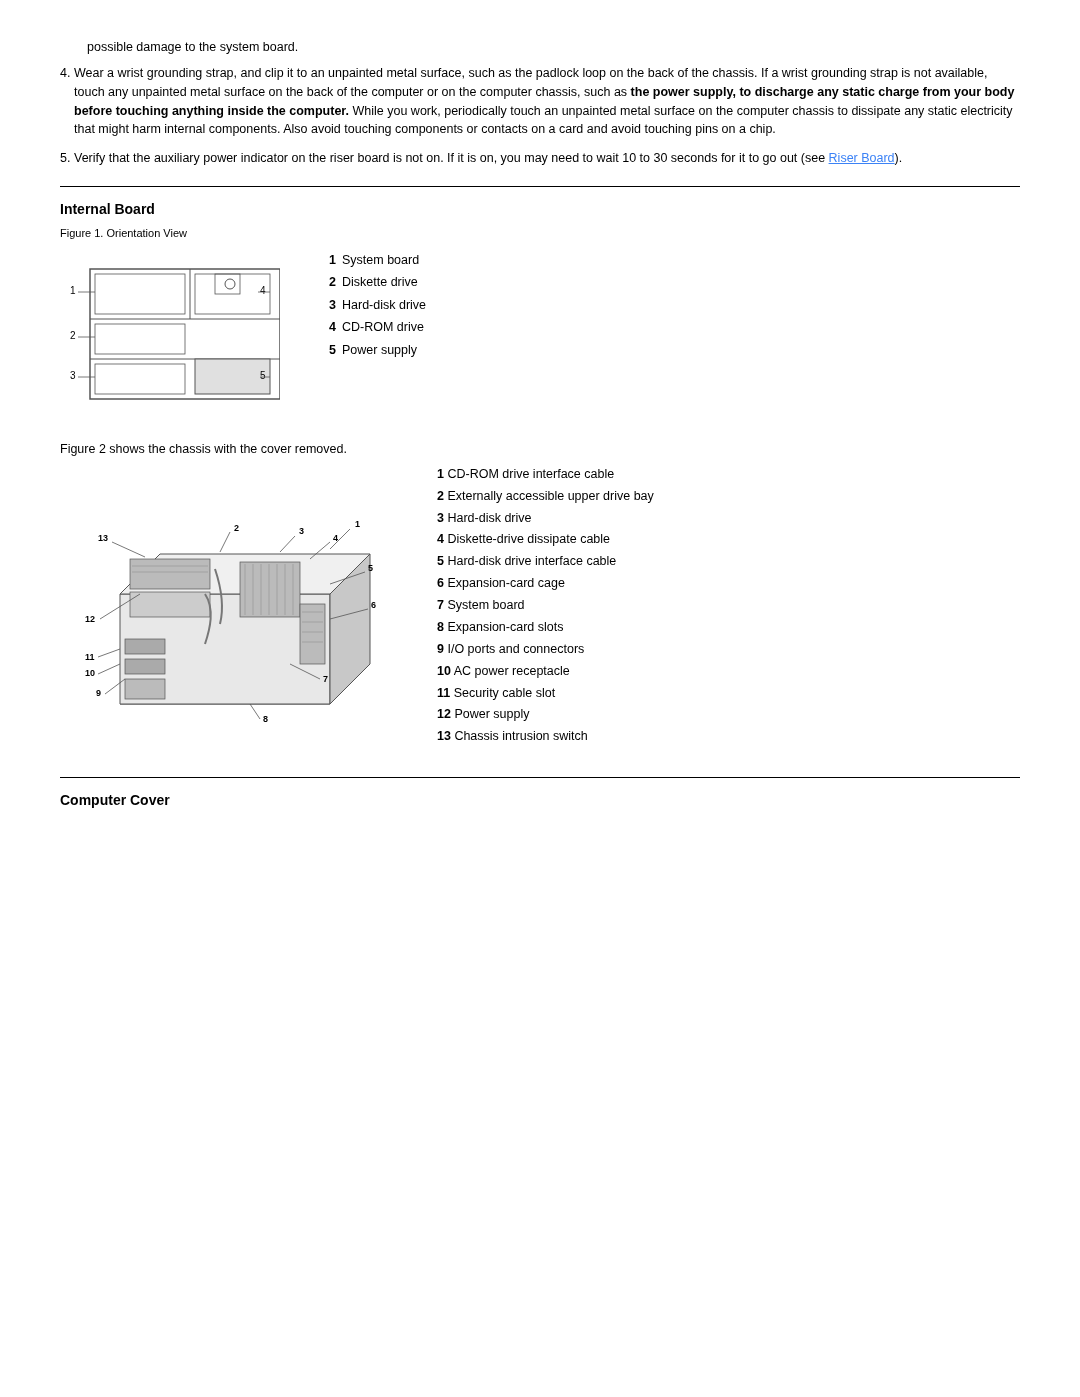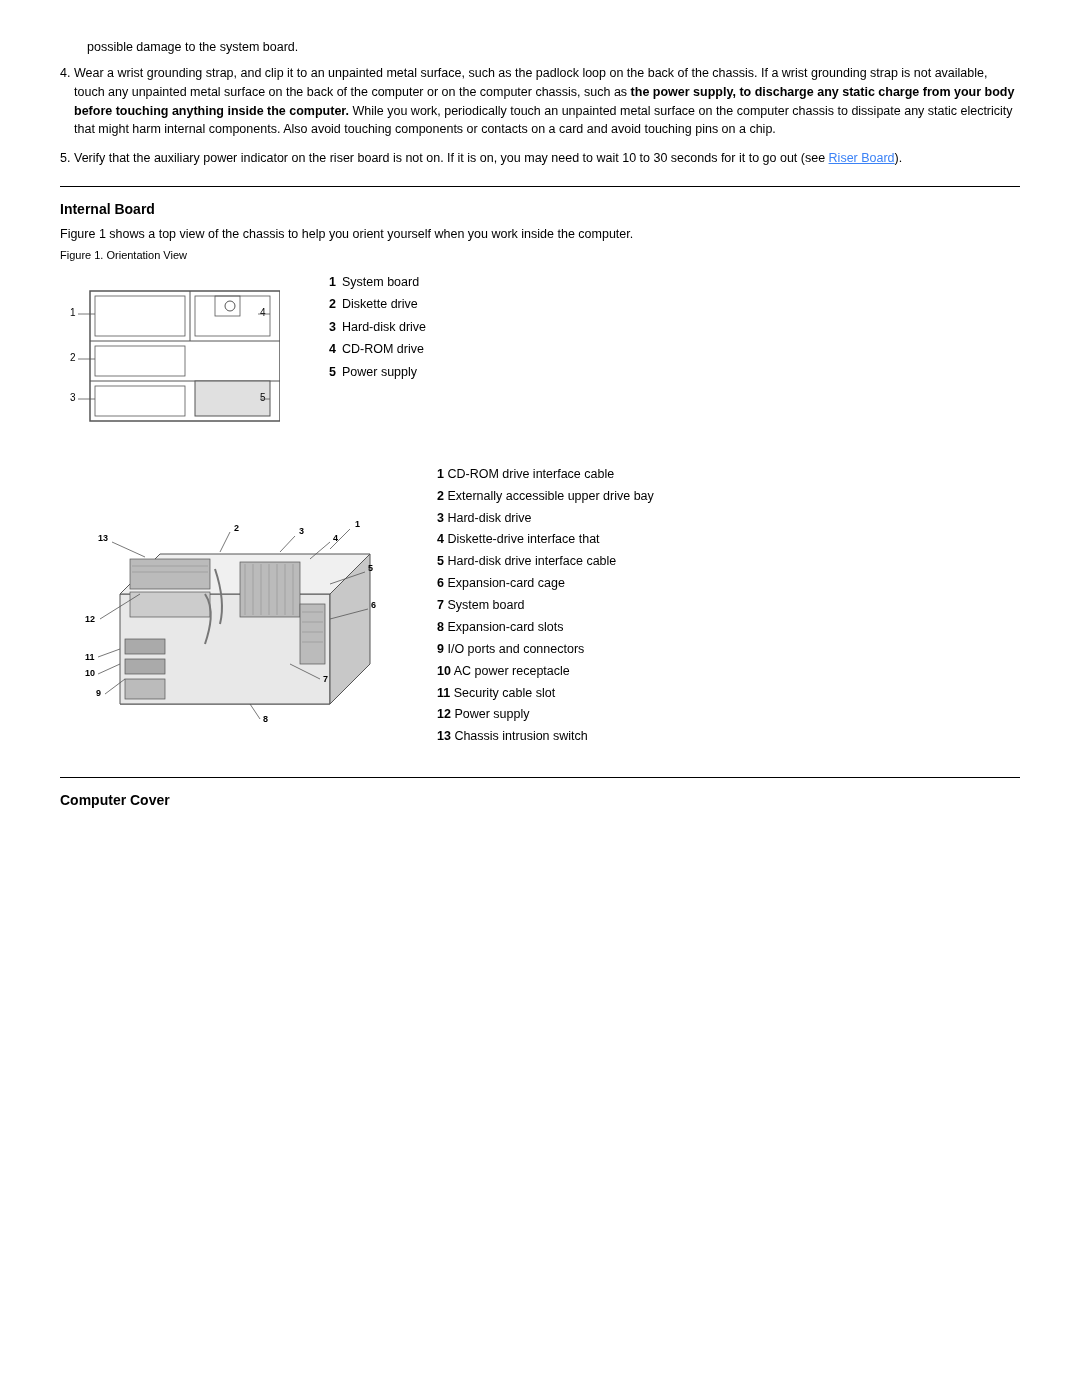--- a/index.html
+++ b/index.html
@@ -105,21 +105,20 @@
   </li>
   <li>
     <span>Verify that the auxiliary power indicator on the riser board is not on. If it is on, you may need to wait 10 to 30 seconds for it to go out (see </span><a class="link">Riser Board</a><span>).</span>
   </li>
 </ol>
 
 <hr class="section-divider">
 
 <div>
   <h2 class="section-title">Internal Board</h2>
-  <p class="section-intro">Figure 1 shows a top view of the chassis to help you orient yourself when you work inside the computer.</p>
 
   <p class="figure-caption">Figure 1. Orientation View</p>
 
   <div class="figure-area">
     <div class="figure-image">
       
       <svg class="orientation-svg" viewBox="0 0 220 170" xmlns="http://www.w3.org/2000/svg">
 
         <rect x="30" y="20" width="190" height="130" fill="none" stroke="#555" stroke-width="1.5"></rect>
 
@@ -174,20 +173,21 @@
         <span class="legend-num">4</span>
         <span>CD-ROM drive</span>
       </div>
       <div class="legend-item">
         <span class="legend-num">5</span>
         <span>Power supply</span>
       </div>
     </div>
   </div>
 
+  <p class="section-intro">Figure 2 shows the chassis with the cover removed.</p>
 
   <div class="figure2-area">
     <div class="figure-image">
       
       <svg class="chassis-svg" viewBox="0 0 320 290" xmlns="http://www.w3.org/2000/svg">
 
         <polygon points="60,240 270,240 310,200 100,200" fill="#d8d8d8" stroke="#555" stroke-width="1"></polygon>
 
         <polygon points="60,240 270,240 270,130 60,130" fill="#e8e8e8" stroke="#555" stroke-width="1"></polygon>
 
@@ -271,21 +271,21 @@
       <div class="legend-item">
         <span class="legend-num">2</span>
         <span>Externally accessible upper drive bay</span>
       </div>
       <div class="legend-item">
         <span class="legend-num">3</span>
         <span>Hard-disk drive</span>
       </div>
       <div class="legend-item">
         <span class="legend-num">4</span>
-        <span>Diskette-drive interface that</span>
+        <span>Diskette-drive dissipate cable</span>
       </div>
       <div class="legend-item">
         <span class="legend-num">5</span>
         <span>Hard-disk drive interface cable</span>
       </div>
       <div class="legend-item">
         <span class="legend-num">6</span>
         <span>Expansion-card cage</span>
       </div>
       <div class="legend-item">

